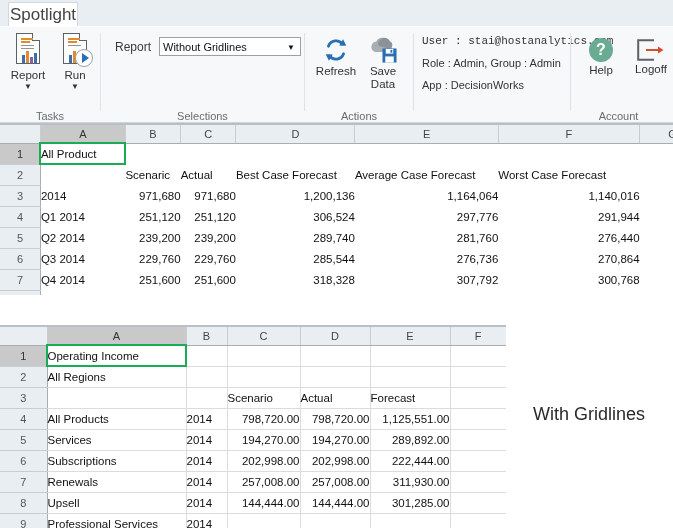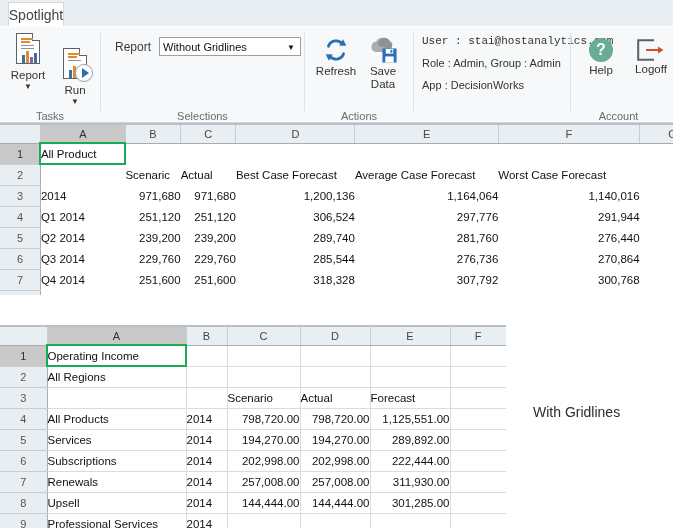--- a/index.html
+++ b/index.html
@@ -9,23 +9,23 @@
     background: #ffffff;
     font-family: "Liberation Sans", sans-serif;
     overflow: hidden;
   }
   #app { position: relative; width: 673px; height: 528px; background:#fff; }
 
   
   .ribbon-wrap { position:absolute; left:0; top:0; width:673px; height:123px; background:#ffffff; }
   .tabstrip { position:absolute; left:0; top:0; width:673px; height:26px; background:#e9eef2; }
   .tab {
-    position:absolute; left:8px; top:2px; width:56px; height:25px;
+    position:absolute; left:8px; top:2px; width:70px; height:25px;
     background:#ffffff; border:1px solid #d2d8dd; border-bottom:none;
-    font-size:14px; color:#444; display:flex; align-items:center; justify-content:center;
+    font-size:17px; color:#444; display:flex; align-items:center; justify-content:center;
   }
   .ribbon {
     position:absolute; left:0; top:26px; width:673px; height:97px;
     background:#f6f8f9; border-top:1px solid #ffffff; border-bottom:1px solid #cdd4da;
   }
   .grp { position:absolute; top:0; height:97px; }
   .grp-label {
     position:absolute; bottom:2px; left:0; width:100%; text-align:center;
     font-size:11px; color:#6b6b6b;
   }
@@ -113,21 +113,21 @@
   .lft { text-align:left; }
   .ovf { overflow:visible; }
 
   
   .gridded .cell { border-right:1px solid #d9dde0; border-bottom:1px solid #d9dde0; }
   .gridded .rowh { width:47px; }
 
   .active-cell { outline:2px solid #1aab55; outline-offset:-1px; position:relative; }
 
   .note {
-    position:absolute; font-size:14px; color:#2b2b2b;
+    position:absolute; font-size:18px; color:#2b2b2b;
   }
   .sheet-topline { position:absolute; left:0; top:0; width:100%; height:2px; background:#b9bfc4; }
 </style>
 </head>
 <body>
 
 <div id="app">
 
   <div class="ribbon-wrap">
 
@@ -151,21 +151,21 @@
             <div class="gline" style="left:8px;top:15px;width:13px;"></div>
             <div class="bar" style="left:9px;height:8px;background:#3d6fa5;"></div>
             <div class="bar" style="left:13px;height:12px;background:#e08b2f;"></div>
             <div class="bar" style="left:17px;height:6px;background:#8a5fa8;"></div>
             <div class="bar" style="left:21px;height:10px;background:#3d6fa5;"></div>
           </div>
           <div class="lbl">Report</div>
           <div class="caret-dn">▼</div>
         </div>
 
-        <div class="btn-big" style="left:50px;justify-content:flex-end;">
+        <div class="btn-big" style="left:50px;">
           <div class="doc-ico">
             <div class="page"></div>
             <div class="fold"></div>
             <div class="dline" style="left:8px;top:5px;width:12px;"></div>
             <div class="dline" style="left:8px;top:8px;width:9px;"></div>
             <div class="gline" style="left:8px;top:12px;width:13px;"></div>
             <div class="bar" style="left:9px;height:8px;background:#3d6fa5;"></div>
             <div class="bar" style="left:13px;height:12px;background:#e08b2f;"></div>
             <div class="play-badge">
                 <div class="tri"></div>

